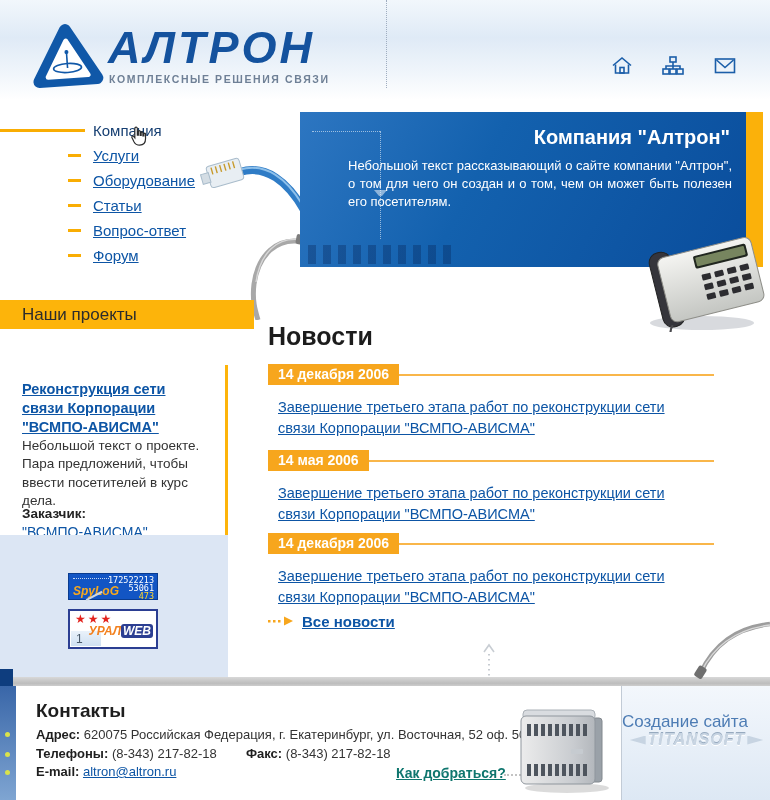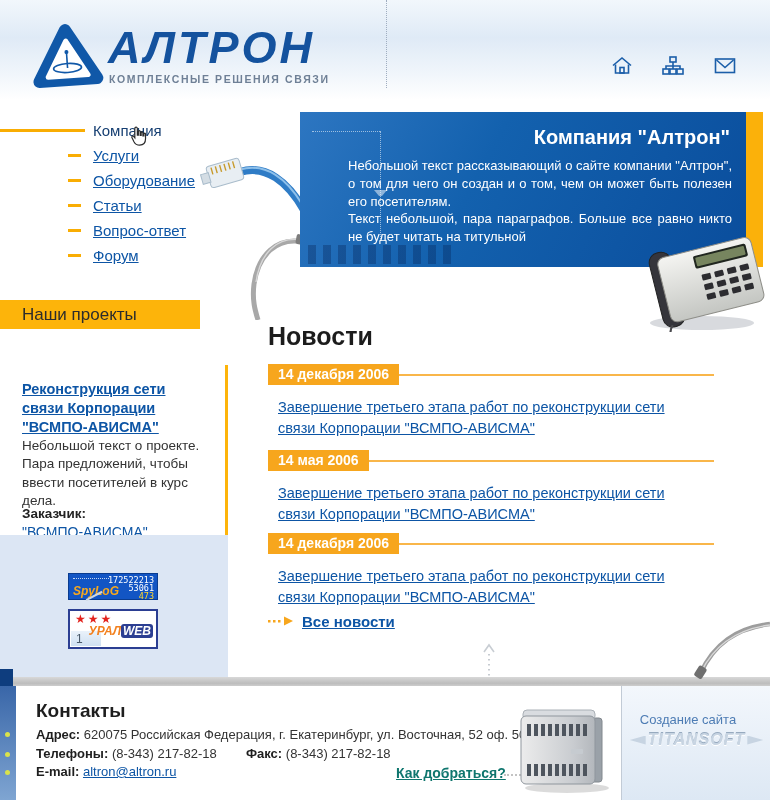--- a/index.html
+++ b/index.html
@@ -42,21 +42,21 @@
   .bn-dot-v { position:absolute; left:80px; top:19px; height:108px; border-left:1px dotted rgba(255,255,255,.55); }
   .bn-chevron { position:absolute; left:74px; top:78px; width:13px; height:8px;
     border-left:5px solid transparent; border-right:5px solid transparent;
     border-top:6px solid rgba(255,255,255,.5); }
   .bn-dot-h2 { position:absolute; right:10px; top:138px; width:46px; border-top:1px dotted rgba(255,255,255,.5); }
   .bn-eq { position:absolute; left:8px; bottom:3px; width:150px; height:19px;
     background:repeating-linear-gradient(90deg, rgba(4,32,82,.33) 0 8px, transparent 8px 15px); }
   .orange-stripe { left:746px; top:112px; width:17px; height:155px; background:#fbb10a; }
 
   
-  .proj-header { left:0; top:300px; width:200px; height:29px; background:#fdb40a; }
+  .proj-header { left:0; top:300px; width:254px; height:29px; background:#fdb40a; }
   .proj-header span { display:block; padding-left:22px; line-height:29px; font-size:17px; color:#2c2c2c; }
   .proj-box { left:0; top:329px; width:228px; height:206px; background:#fff; border-right:3px solid #fdb40a;margin-top:36px; }
   .proj-link { position:absolute; left:22px; top:15px; width:186px; font-size:14.5px; font-weight:bold;
     line-height:1.3; color:#0d55a5; text-decoration:underline; }
   .proj-desc { position:absolute; left:22px; top:72px; width:184px; font-size:13.5px; line-height:1.36; color:#333; }
   .proj-cust-label { position:absolute; left:22px; top:141px; font-size:13.5px; font-weight:bold; color:#222; }
   .proj-cust-link { position:absolute; left:22px; top:159px; font-size:14px; color:#0d55a5; text-decoration:underline; }
 
   .counters-box { left:0; top:535px; width:228px; height:142px; background:#dce6f4; }
 
@@ -114,22 +114,22 @@
 
   .foot-title { position:absolute; left:36px; top:14px; font-size:19px; color:#1e1e1e; }
   .foot-row { position:absolute; left:36px; font-size:13px; color:#333; white-space:nowrap; }
   .foot-row b { color:#1e1e1e; }
   .foot-row .gap { display:inline-block; width:22px; }
   .email-link { color:#0d55a5; text-decoration:underline; }
   .directions { position:absolute; left:396px; top:79px; font-size:14px; font-weight:bold;
     color:#0f766e; text-decoration:underline; }
   .dir-dots { position:absolute; left:504px; top:88px; width:40px; border-top:2px dotted #c3c3c3; }
 
-  .credits-caption { position:absolute; left:0; top:26px; width:132px; text-align:center;
-    font-size:13px; color:#4d7cb4; }
+  .credits-caption { position:absolute; left:0; top:26px; width:132px; 
+    font-size:17px; color:#4d7cb4; }
   .credits-logo { position:absolute; left:0; top:45px; width:149px; display:flex; align-items:center;
     justify-content:center; text-decoration:none; }
   .credits-logo .wing { width:16px; height:9px; background:#c7d4e2; }
   .credits-logo .wing.l { clip-path:polygon(0 50%, 100% 0, 100% 100%); margin-right:2px; }
   .credits-logo .wing.r { clip-path:polygon(100% 50%, 0 0, 0 100%); margin-left:2px; }
   .credits-logo .txt { font-size:16px; font-weight:bold; font-style:italic; letter-spacing:1px;
     color:#c7d4e2; text-shadow:0 1px 0 #ffffff, 0 -1px 0 #97aabf; }
 </style>
 </head>
 <body>
@@ -221,21 +221,20 @@
 
   <section class="abs banner">
     <span class="bn-dot-h"></span>
     <span class="bn-dot-v"></span>
     <span class="bn-chevron"></span>
     <span class="bn-dot-h2"></span>
     <span class="bn-eq"></span>
     <h1 class="banner-title">Компания "Алтрон"</h1>
     <div class="banner-text">
       <p>Небольшой текст рассказывающий о сайте компании "Алтрон", о том для чего он создан и о том, чем он может быть полезен его посетителям.</p>
-      <p>Текст небольшой, пара параграфов. Больше все равно никто не будет читать на титульной</p>
     </div>
   </section>
   <div class="abs orange-stripe"></div>
 
   <span class="abs phone-img">
     <svg viewBox="0 0 128 102" width="128" height="102">
       <ellipse cx="60" cy="93" rx="52" ry="7" fill="rgba(40,50,70,0.18)"></ellipse>
       <defs>
         <linearGradient id="phbody" x1="0" y1="0" x2="0" y2="1">
           <stop offset="0" stop-color="#f4f4f1"></stop>

